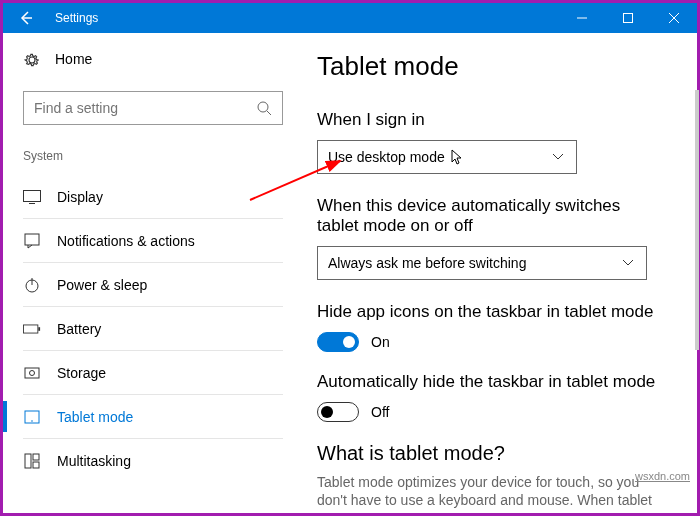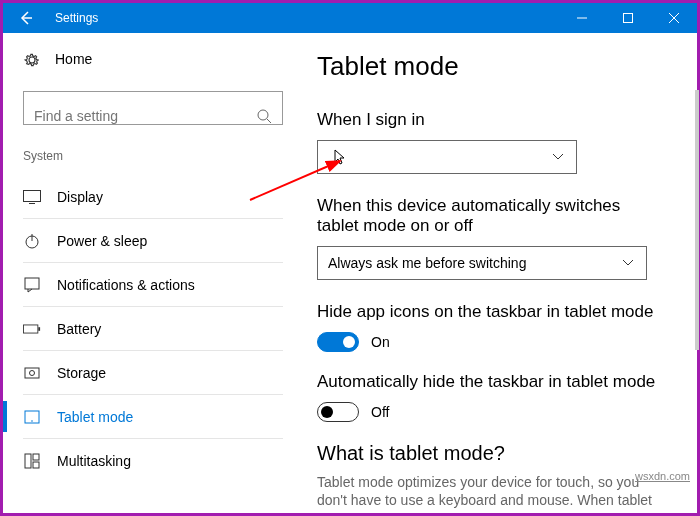--- a/index.html
+++ b/index.html
@@ -6,21 +6,21 @@
   body { width: 700px; height: 516px; overflow: hidden; background: #fff; position: relative; }
   .window { width: 700px; height: 516px; border: 3px solid #a21caf; }
   .titlebar { height: 30px; background: #0078d7; color: #fff; display: flex; align-items: center; font-size: 12px; }
   .tb-back { width: 46px; height: 100%; display: flex; align-items: center; justify-content: center; }
   .tb-title { flex: 0 1 auto; padding-left: 6px; font-size: 12px; }
   .tb-spacer { flex: 1; }
   .tb-btn { width: 46px; height: 100%; display:flex; align-items:center; justify-content:center; }
   .body { display: flex; height: calc(100% - 30px); }
   .sidebar { width: 300px; padding: 18px 20px 0 20px; position: relative; }
   .home-row { display: flex; align-items: flex-start; gap: 14px; font-size: 14px; margin-bottom: 22px; }
-  .search { border: 1px solid #999; height: 34px; display: flex; align-items: flex-end; padding: 0 10px; margin-bottom: 24px; }
+  .search { border: 1px solid #999; height: 34px; display: flex; align-items: center; padding: 0 10px; margin-bottom: 24px; }
   .search input { border: none; flex: 1; font-size: 14px; outline: none; color:#666; }
   .section-label { color: #666; font-size: 12px; margin-bottom: 12px; }
   .nav-item { display: flex; align-items: center; gap: 16px; height: 44px; font-size: 14px; border-bottom: 1px solid #e5e5e5; color:#000; }
   .nav-item.selected { color: #0078d7; position: relative; }
   .nav-item.selected::before { content:""; position:absolute; left:-20px; top:6px; bottom:6px; width:4px; background:#0078d7; }
   .icon { width:18px; display:flex; align-items:center; justify-content:center; color:#333; }
   .nav-item.selected .icon { color:#0078d7;}
   .main { flex: 1; padding: 18px 10px 0 14px; overflow:hidden; color:#000; }
   .page-title { font-size: 26px; font-weight: 400; margin-bottom: 28px; }
   .opt-label { font-size: 17px; margin-bottom: 10px; max-width: 340px; }
@@ -98,34 +98,34 @@
             <svg width="18" height="14" viewBox="0 0 18 14">
               <rect x="0.5" y="0.5" width="17" height="11" stroke="#333" fill="none"></rect>
               <path d="M6 13.5 H12" stroke="#333"></path>
             </svg>
           </span>
         <span>Display</span>
       </div>
       <div class="nav-item">
         <span class="icon">
             <svg width="16" height="16" viewBox="0 0 16 16">
+              <rect x="1" y="1" width="14" height="11" stroke="#333" fill="none"></rect>
+              <path d="M4 12 L4 15 L8 12" stroke="#333" fill="none"></path>
+            </svg>
+          </span>
+        <span>Notifications &amp; actions</span>
+      </div>
+      <div class="nav-item">
+        <span class="icon">
+            <svg width="16" height="16" viewBox="0 0 16 16">
               <circle cx="8" cy="9" r="6" stroke="#333" fill="none"></circle>
               <path d="M8 1 V8" stroke="#333"></path>
             </svg>
           </span>
         <span>Power &amp; sleep</span>
-      </div>
-      <div class="nav-item">
-        <span class="icon">
-            <svg width="16" height="16" viewBox="0 0 16 16">
-              <rect x="1" y="1" width="14" height="11" stroke="#333" fill="none"></rect>
-              <path d="M4 12 L4 15 L8 12" stroke="#333" fill="none"></path>
-            </svg>
-          </span>
-        <span>Notifications &amp; actions</span>
       </div>
       <div class="nav-item">
         <span class="icon">
             <svg width="20" height="12" viewBox="0 0 20 12">
               <rect x="0.5" y="1.5" width="16" height="9" stroke="#333" fill="none"></rect>
               <rect x="17" y="4" width="2" height="4" fill="#333"></rect>
             </svg>
           </span>
         <span>Battery</span>
       </div>
@@ -157,20 +157,21 @@
           </span>
         <span>Multitasking</span>
       </div>
     </div>
 
     <div class="main">
       <div class="page-title">Tablet mode</div>
 
       <div class="opt-label">When I sign in</div>
       <div class="select">
+        <span>Use desktop mode</span>
         <span style="margin-left:6px">
           <svg width="12" height="16" viewBox="0 0 12 16">
               <path d="M1 1 L1 13 L4 10 L6 15 L8 14 L6 9 L10 9 Z" fill="#fff" stroke="#000" stroke-width="1"></path>
             </svg>
         </span>
         <span class="chev">
             <svg width="12" height="8" viewBox="0 0 12 8">
               <path d="M1 1 L6 6 L11 1" stroke="#333" fill="none"></path>
             </svg>
           </span>

